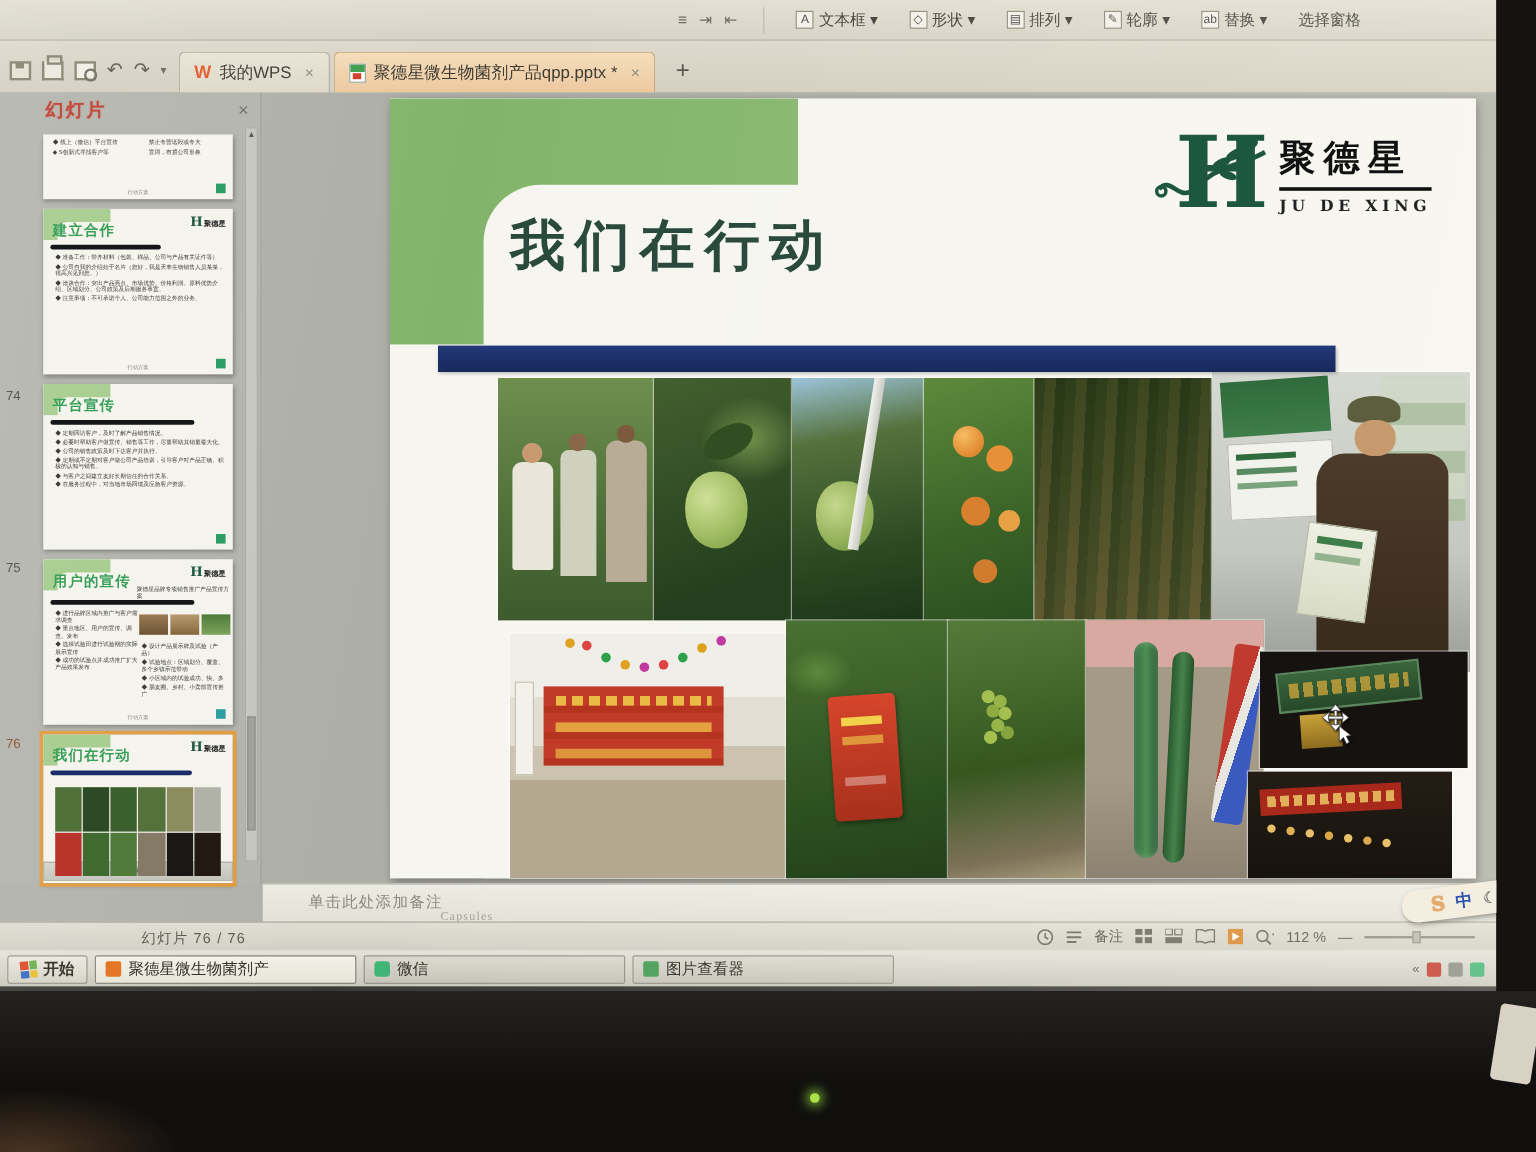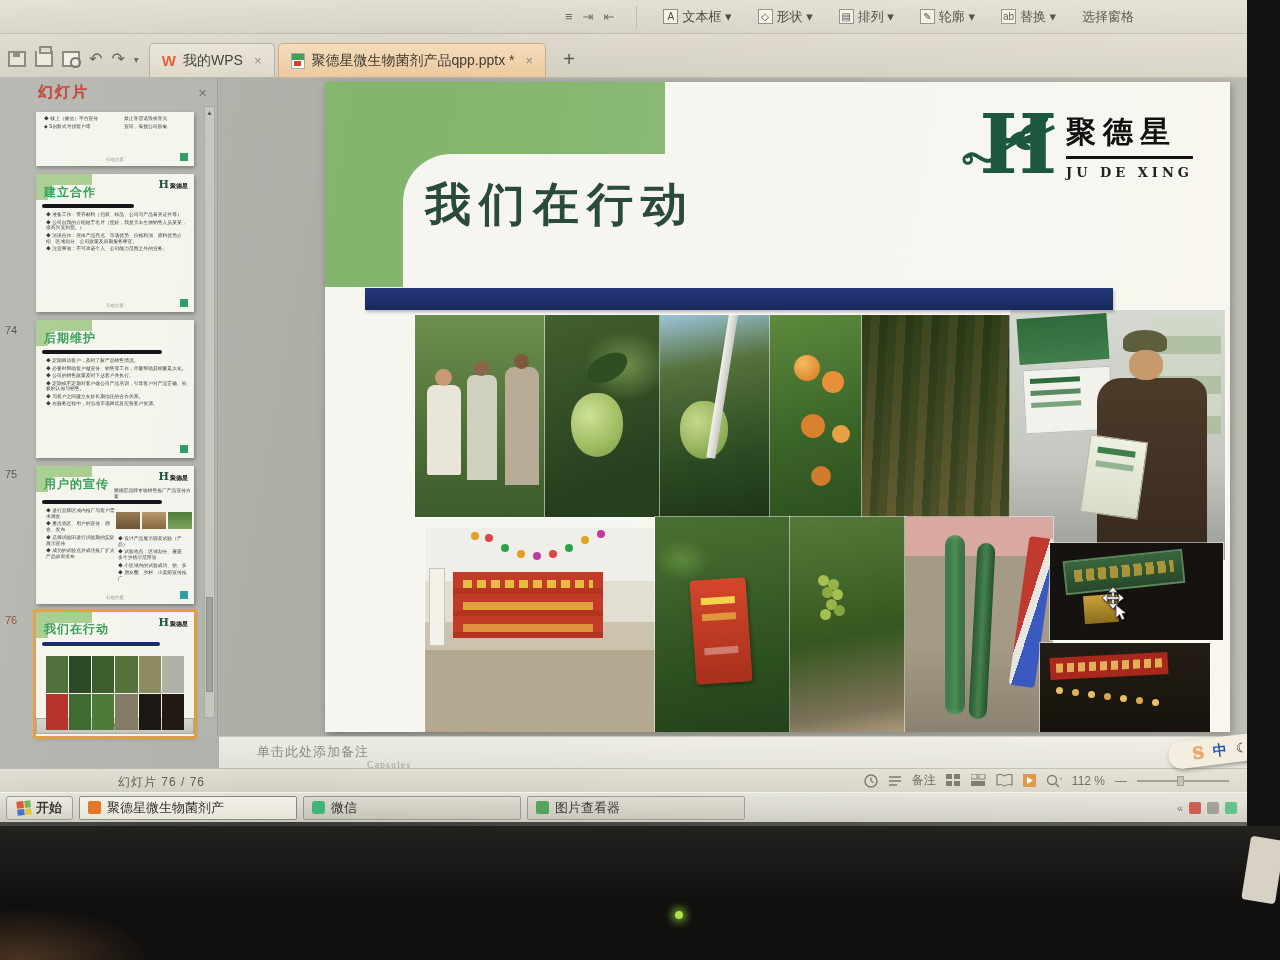--- a/index.html
+++ b/index.html
@@ -260,21 +260,21 @@
               <div>◆ 洽谈合作：突出产品亮点、市场优势、价格利润、原料优势介绍、区域划分、公司政策及后期服务事宜。</div>
               <div>◆ 注意事项：不可承诺个人、公司能力范围之外的业务。</div>
             </div>
           <div class="tfoot">行动方案</div>
           <span class="gsq"></span>
         </div>
 
         <span class="gutter-num" style="top:246px;">74</span>
         <div class="thumb" style="top:242px; height:138px;">
           <span class="gcorner"></span>
-          <span class="tttl" style="top:10px;">后期维护</span>
+          <span class="tttl" style="top:10px;">平台宣传</span>
           <span class="barblk" style="top:30px; width:120px;"></span>
           <div class="tinytxt" style="left:10px; top:38px; width:235px;">
               <div>◆ 定期回访客户，及时了解产品销售情况。</div>
               <div>◆ 必要时帮助客户做宣传、销售等工作，尽量帮助其销量最大化。</div>
               <div>◆ 公司的销售政策及时下达客户并执行。</div>
               <div>◆ 定期或不定期对客户做公司产品培训，引导客户对产品正确、积极的认知与销售。</div>
               <div>◆ 与客户之间建立友好长期信任的合作关系。</div>
               <div>◆ 在服务过程中，对当地市场回馈及应急客户资源。</div>
             </div>
           <span class="gsq"></span>

